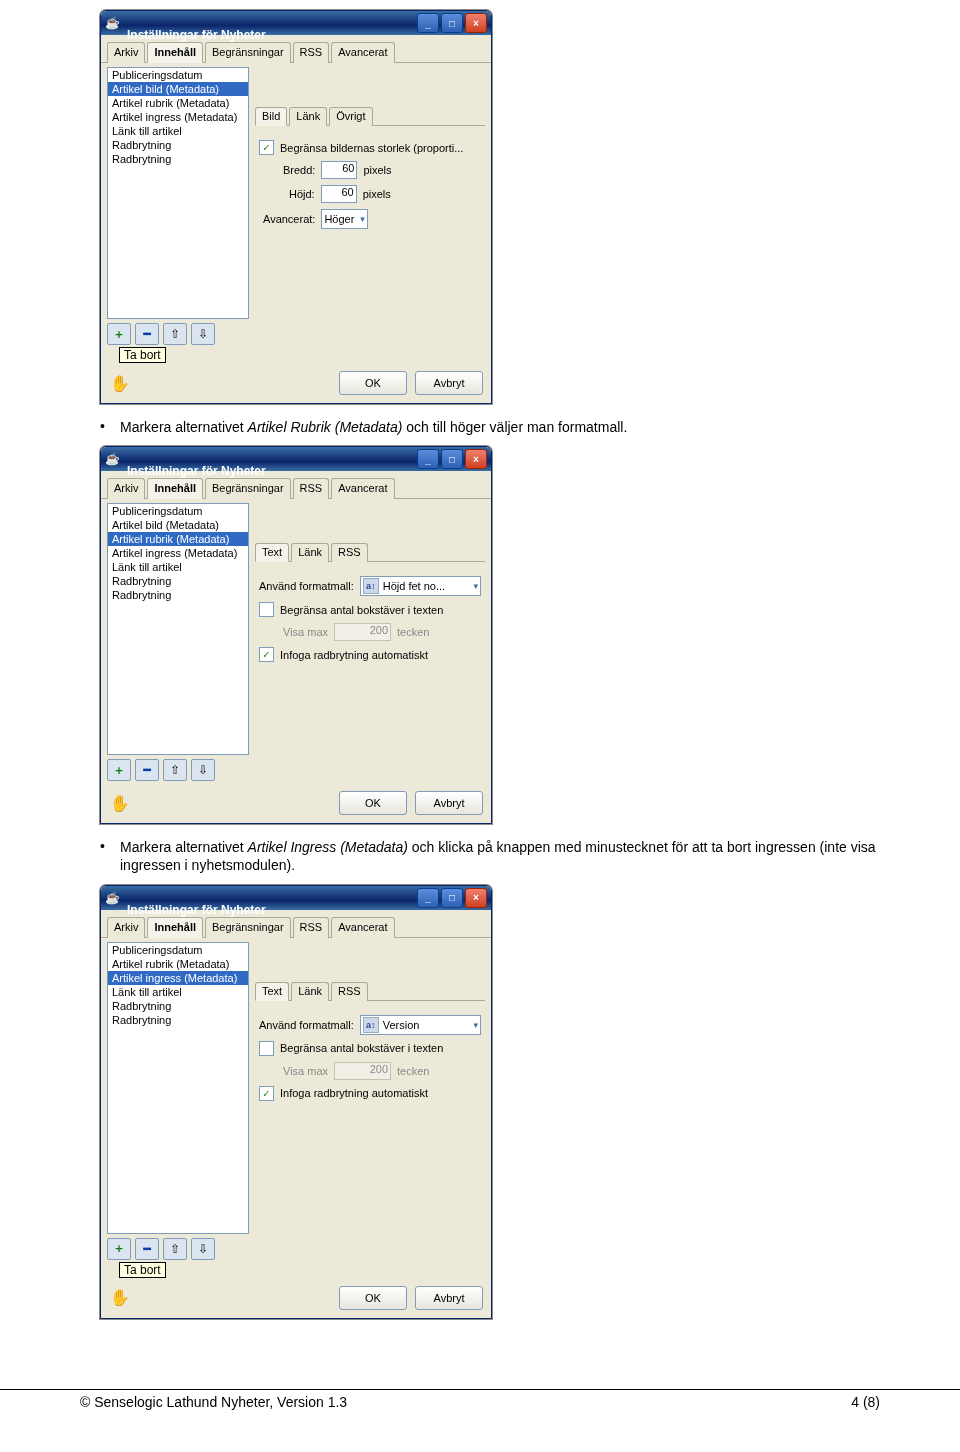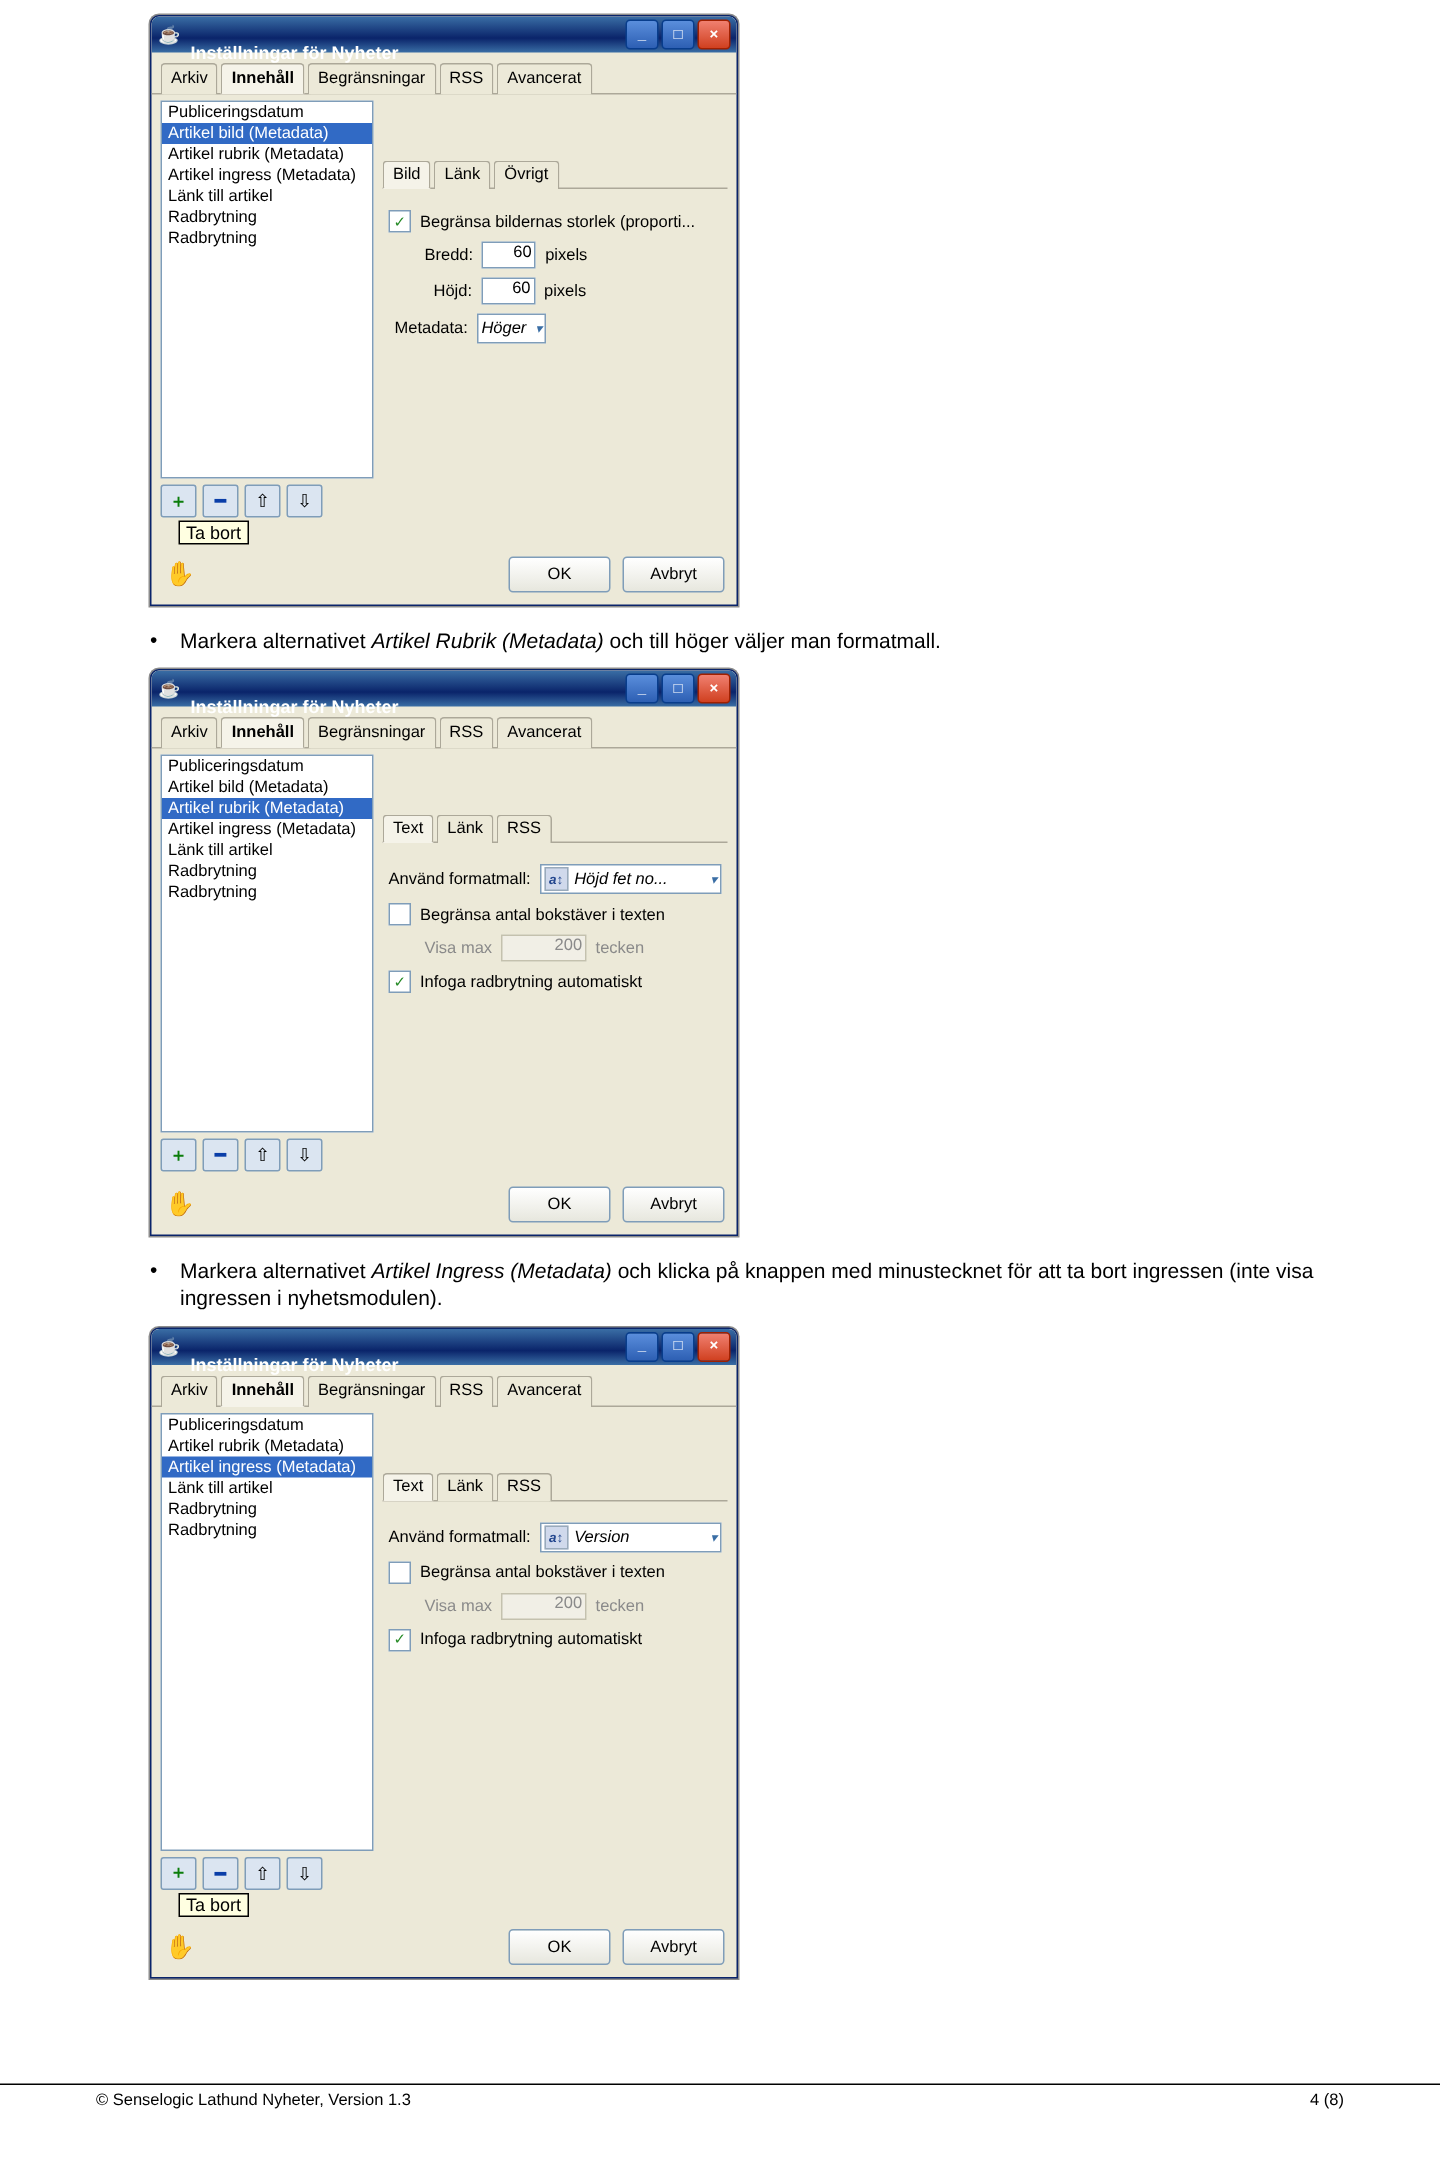--- a/index.html
+++ b/index.html
@@ -102,44 +102,43 @@
   .txtin {
     width:30px; height:16px;
     border:1px solid #7F9DB9; background:#fff;
     text-align:right; padding:0 2px; font-size:11px;
   }
   .txtin.disabled { background:#f1efe6; color:#8a8a8a; border-color:#c4c1ae;padding-left:23px;}
   .select {
     height:18px; border:1px solid #7F9DB9; background:#fff;
     display:inline-flex; align-items:center; padding:0 2px; font-size:11px;
     gap:4px;
-    font-style:italic;
   }
   .select .arrow { color:#3a6ea5; font-size:9px; padding-left:2px; }
   .aicon { width:14px; height:14px; background:#d0d9ec; display:inline-flex; align-items:center; justify-content:center; font-size:9px; color:#24478f; font-weight:bold; border:1px solid #9ab; }
 
   
   .bottom { display:flex; align-items:center; gap:8px; padding:4px 8px 8px 8px; }
   .hand { width:22px; height:22px; display:flex; align-items:center; justify-content:center; font-size:16px; }
   .spacer { flex:1; }
   .btn {
     min-width:66px; height:22px;
     border:1px solid #7F9DB9; border-radius:3px;
     background:linear-gradient(#fff,#e7e7de);
     font-size:11px;
     display:flex; align-items:center; justify-content:center;
   }
 
   .win.tall .listbox { height:290px; }
 
   .footer {
     border-top:1px solid #000;
-    font-size:11px;
+    font-size:14px;
     display:flex; justify-content:space-between;
-    padding:4px 64px; margin-top:20px;
+    padding:4px 80px; margin-top:20px;
   }
 </style>
 </head>
 <body>
 
 <div class="page">
 
 <div class="win">
   <div class="titlebar">
     <span class="java-icon">☕</span>
@@ -194,21 +193,21 @@
           <label>Bredd:</label>
           <span class="txtin">60</span>
           <label>pixels</label>
         </div>
         <div class="row" style="padding-left:30px;">
           <label>Höjd:</label>
           <span class="txtin">60</span>
           <label>pixels</label>
         </div>
         <div class="row" style="padding-left:4px;">
-          <label>Metadata:</label>
+          <label>Avancerat:</label>
           <span class="select">
             <span>Höger</span>
             <span class="arrow">▾</span>
           </span>
         </div>
       </div>
     </div>
   </div>
 
   <div class="bottom">

